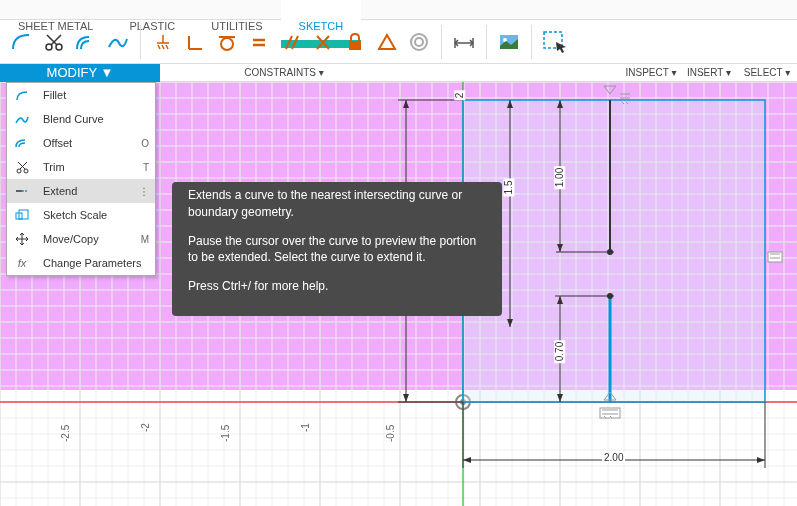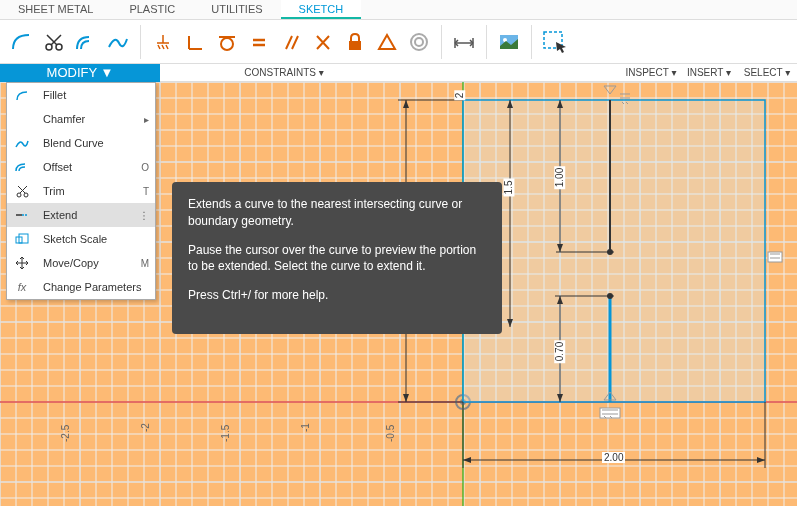--- a/index.html
+++ b/index.html
@@ -12,28 +12,28 @@
     position: relative;
     background: #fff;
   }
   .tabbar {
     display: flex;
     height: 20px;
     border-bottom: 1px solid #ddd;
     background: #fafafa;
   }
   .tab {
-    padding: 3px 18px;
+    padding: 20px 18px;
     font-size: 11px;
     color: #555;
     cursor: pointer;
   }
   .tab.active {
     color: #0099d8;
-    border-bottom: 2px solid #14b8a6;
+    border-bottom: 8px solid #14b8a6;
     background: #fff;
     text-align: right;
   }
   .toolbar {
     display: flex;
     align-items: center;
     height: 44px;
     padding: 2px 6px;
     border-bottom: 1px solid #ddd;
   }
@@ -111,34 +111,34 @@
   .menu-item .mi-label { flex: 1; }
   .menu-item .mi-key { color: #666; font-size: 10px; }
   .tooltip {
     position: absolute;
     left: 172px;
     top: 182px;
     width: 330px;
     background: #4a4a4a;
     color: #fff;
     font-size: 12px;
-    padding: 14px 16px;
+    padding: 5px 16px;
     border-radius: 4px;
     line-height: 1.4;
     z-index: 20;
   }
   .tooltip p { margin-bottom: 12px; }
   .tooltip p:last-child { margin-bottom: 16px; }
   .canvas {
     position: absolute;
     left: 0;
     top: 82px;
     width: 797px;
-    height: 424px;
-    background: #fdba74;
+    height: 308px;
+    background: #f0abfc;
   }
   svg.grid { position: absolute; left: 0; top: 0; }
   .ruler-num {
     position: absolute;
     font-size: 10px;
     color: #666;
     transform: rotate(-90deg);
     transform-origin: left top;
   }
   .dim-label {
@@ -453,25 +453,20 @@
   <div class="menu-item">
     <span class="mi-icon">
         <svg width="14" height="14">
           <path d="M2 12 Q2 4 12 4" stroke="#0696d7" stroke-width="1.5" fill="none"></path>
         </svg>
       </span>
     <span class="mi-label">Fillet</span>
     <span class="mi-key"></span>
   </div>
   <div class="menu-item">
-    <span class="mi-icon"></span>
-    <span class="mi-label">Chamfer</span>
-    <span class="mi-key">▸</span>
-  </div>
-  <div class="menu-item">
     <span class="mi-icon">
         <svg width="14" height="12">
           <path d="M1 10 Q5 2 8 7 T13 4" stroke="#0696d7" stroke-width="1.5" fill="none"></path>
         </svg>
       </span>
     <span class="mi-label">Blend Curve</span>
   </div>
   <div class="menu-item">
     <span class="mi-icon">
         <svg width="14" height="12">

